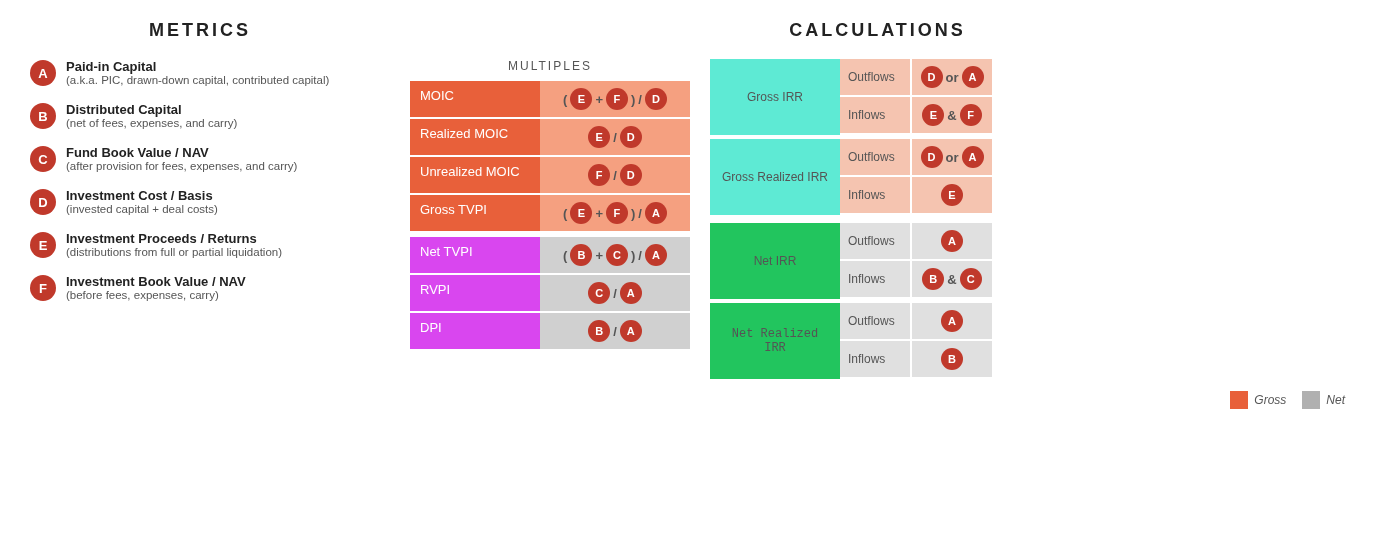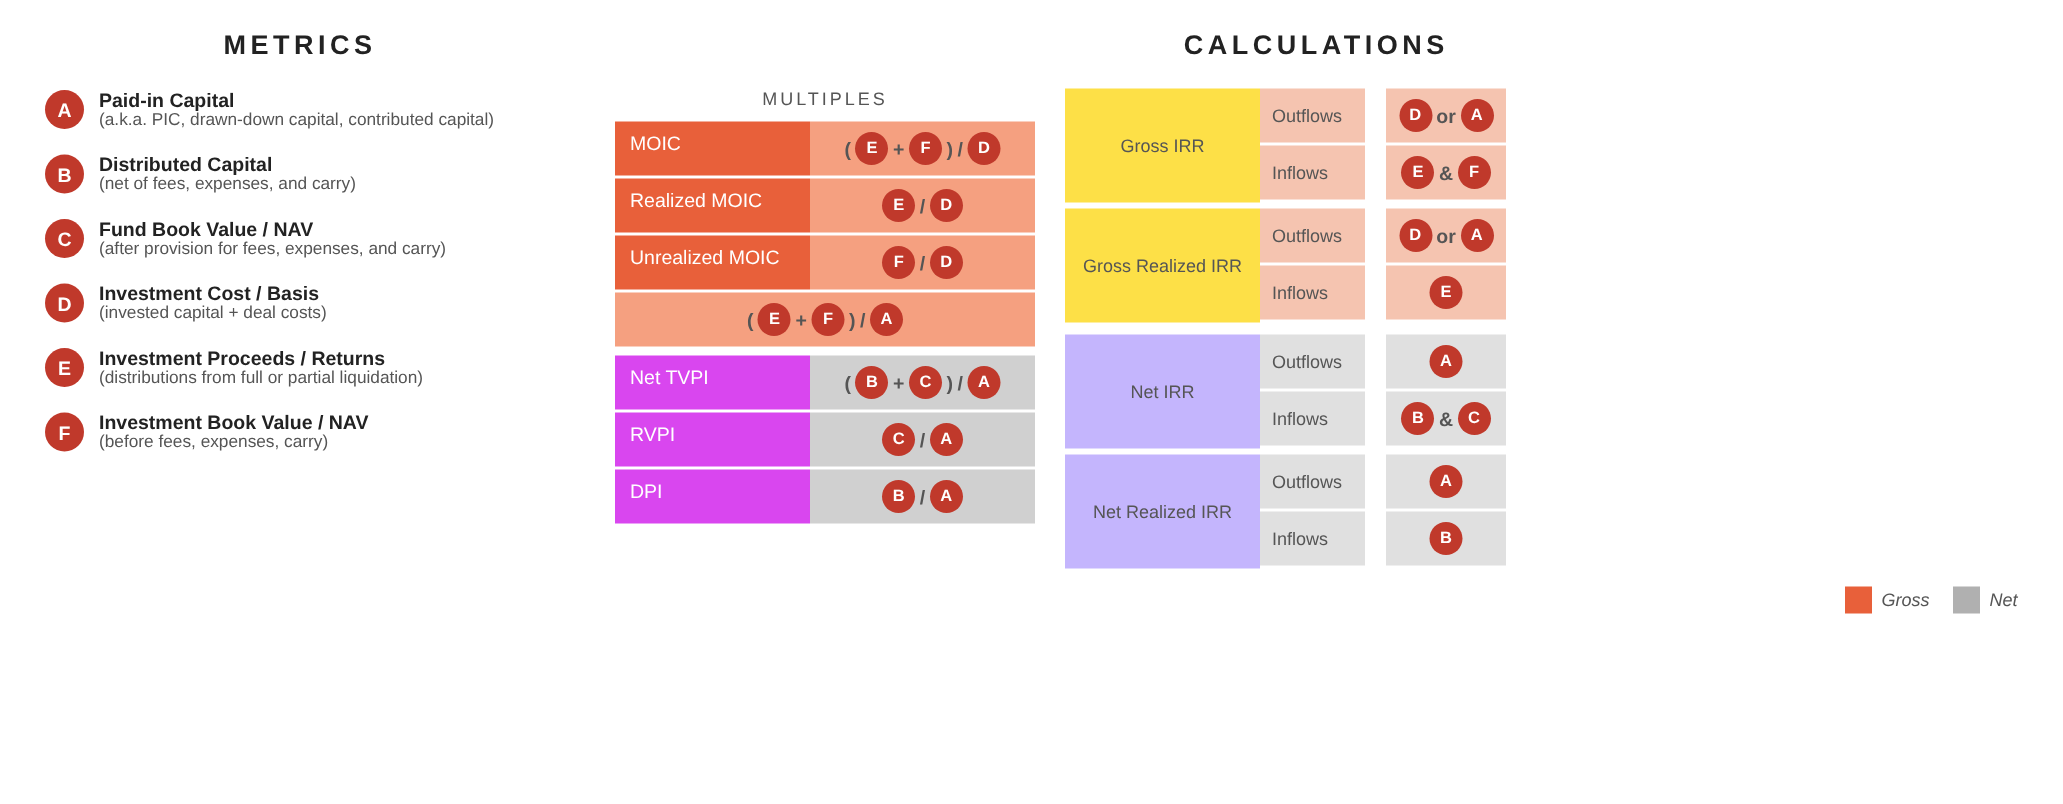--- a/index.html
+++ b/index.html
@@ -150,31 +150,31 @@
       width: 130px;
       display: flex;
       align-items: center;
       justify-content: center;
       padding: 4px 8px;
       font-size: 12px;
       color: #555;
     }
 
     .irr-group-label.gross {
-      background: #fde047;
+      background: #5eead4;
     }
 
     .irr-group-label.net {
-      background: #c4b5fd;
+      background: #22c55e;
     }
 
     .irr-row {
       display: flex;
       margin-bottom: 2px;
-      gap: 14px;
+      gap: 2px;
       text-align: center;
     }
 
     .irr-flow-label {
       width: 70px;
       padding: 7px 8px;
       font-size: 12px;
       color: #555;
       display: flex;
       align-items: center;
@@ -348,20 +348,21 @@
             </div>
             <div class="mult-row">
               <div class="mult-label gross">Unrealized MOIC</div>
               <div class="mult-formula gross">
                 <span class="fbadge">F</span>
                 <span class="formula-op">/</span>
                 <span class="fbadge">D</span>
               </div>
             </div>
             <div class="mult-row">
+              <div class="mult-label gross">Gross TVPI</div>
               <div class="mult-formula gross">
                 <span class="formula-op">(</span>
                 <span class="fbadge">E</span>
                 <span class="formula-op">+</span>
                 <span class="fbadge">F</span>
                 <span class="formula-op">)</span>
                 <span class="formula-op">/</span>
                 <span class="fbadge">A</span>
               </div>
             </div>
@@ -460,21 +461,21 @@
                       <span class="fbadge">B</span>
                       <span class="formula-op">&amp;</span>
                       <span class="fbadge">C</span>
                     </div>
                   </div>
                 </div>
               </div>
             </div>
             <div class="irr-group-wrapper">
               <div style="display: flex; margin-bottom: 2px;">
-                <div class="irr-group-label net" style="text-align: center; display: flex; align-items: center; justify-content: center;">Net Realized IRR</div>
+                <div class="irr-group-label net" style="text-align: center; display: flex; align-items: center; justify-content: center; font-family: Liberation Mono, monospace;">Net Realized IRR</div>
                 <div style="flex: 1 1 0%;">
                   <div class="irr-row" style="margin-bottom: 2px;">
                     <div class="irr-flow-label net">Outflows</div>
                     <div class="irr-formula net">
                       <span class="fbadge">A</span>
                     </div>
                   </div>
                   <div class="irr-row">
                     <div class="irr-flow-label net">Inflows</div>
                     <div class="irr-formula net">

